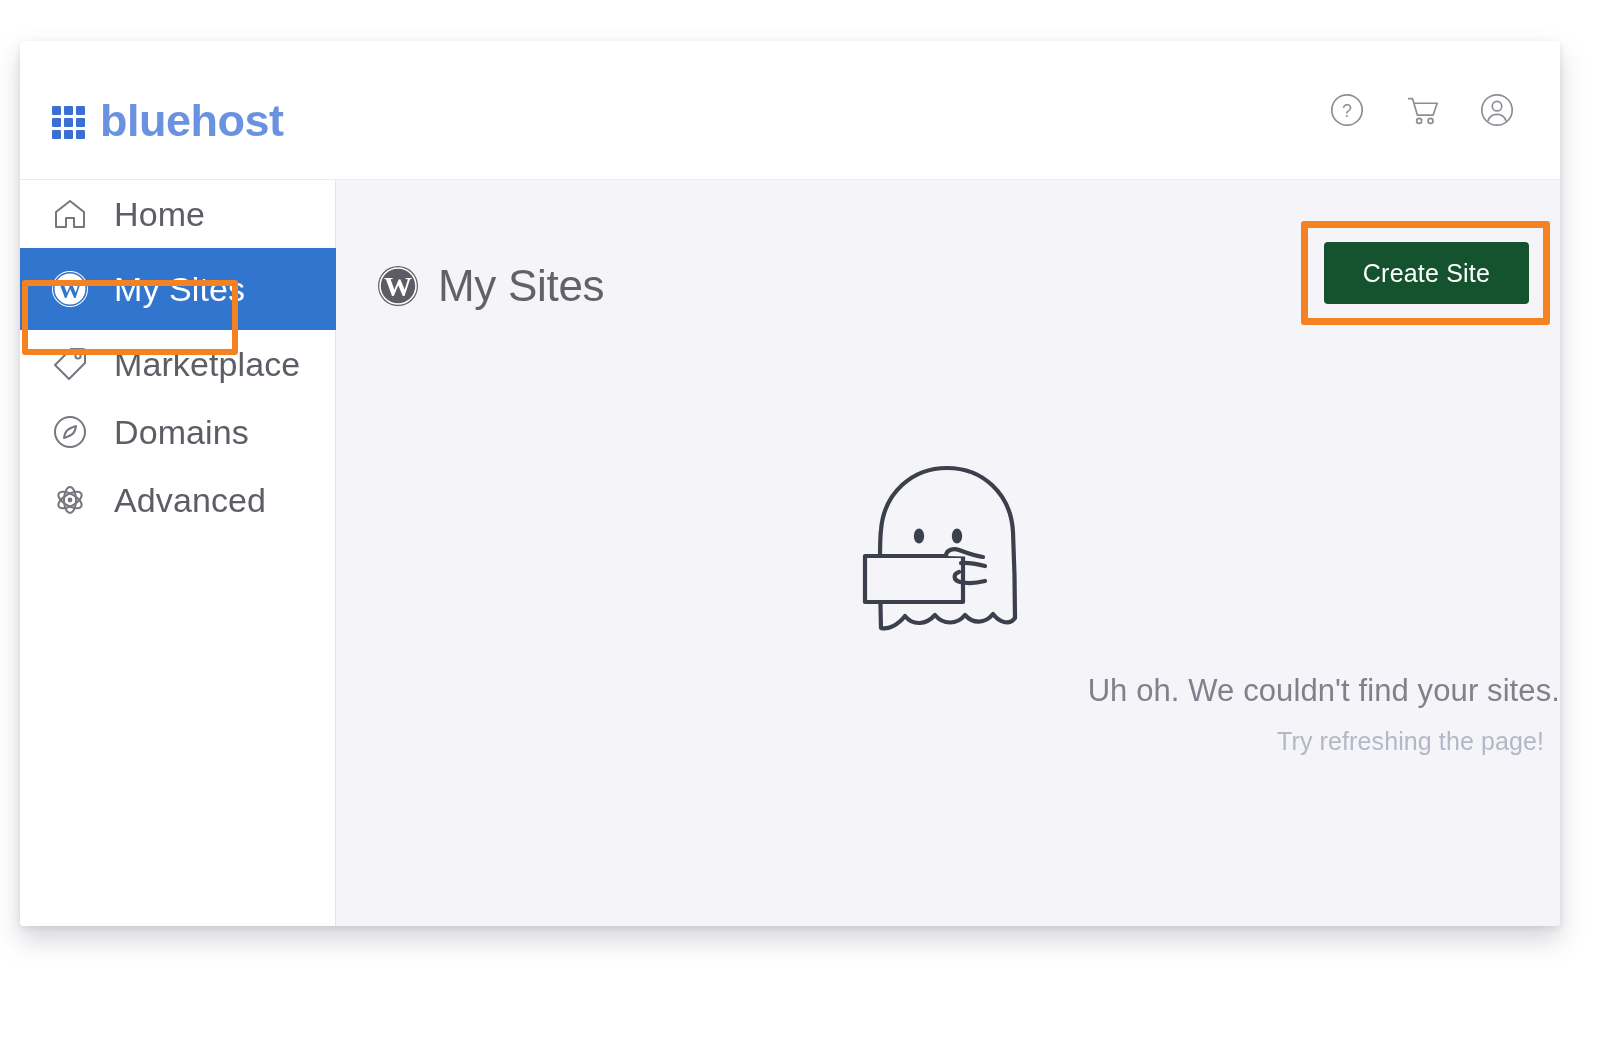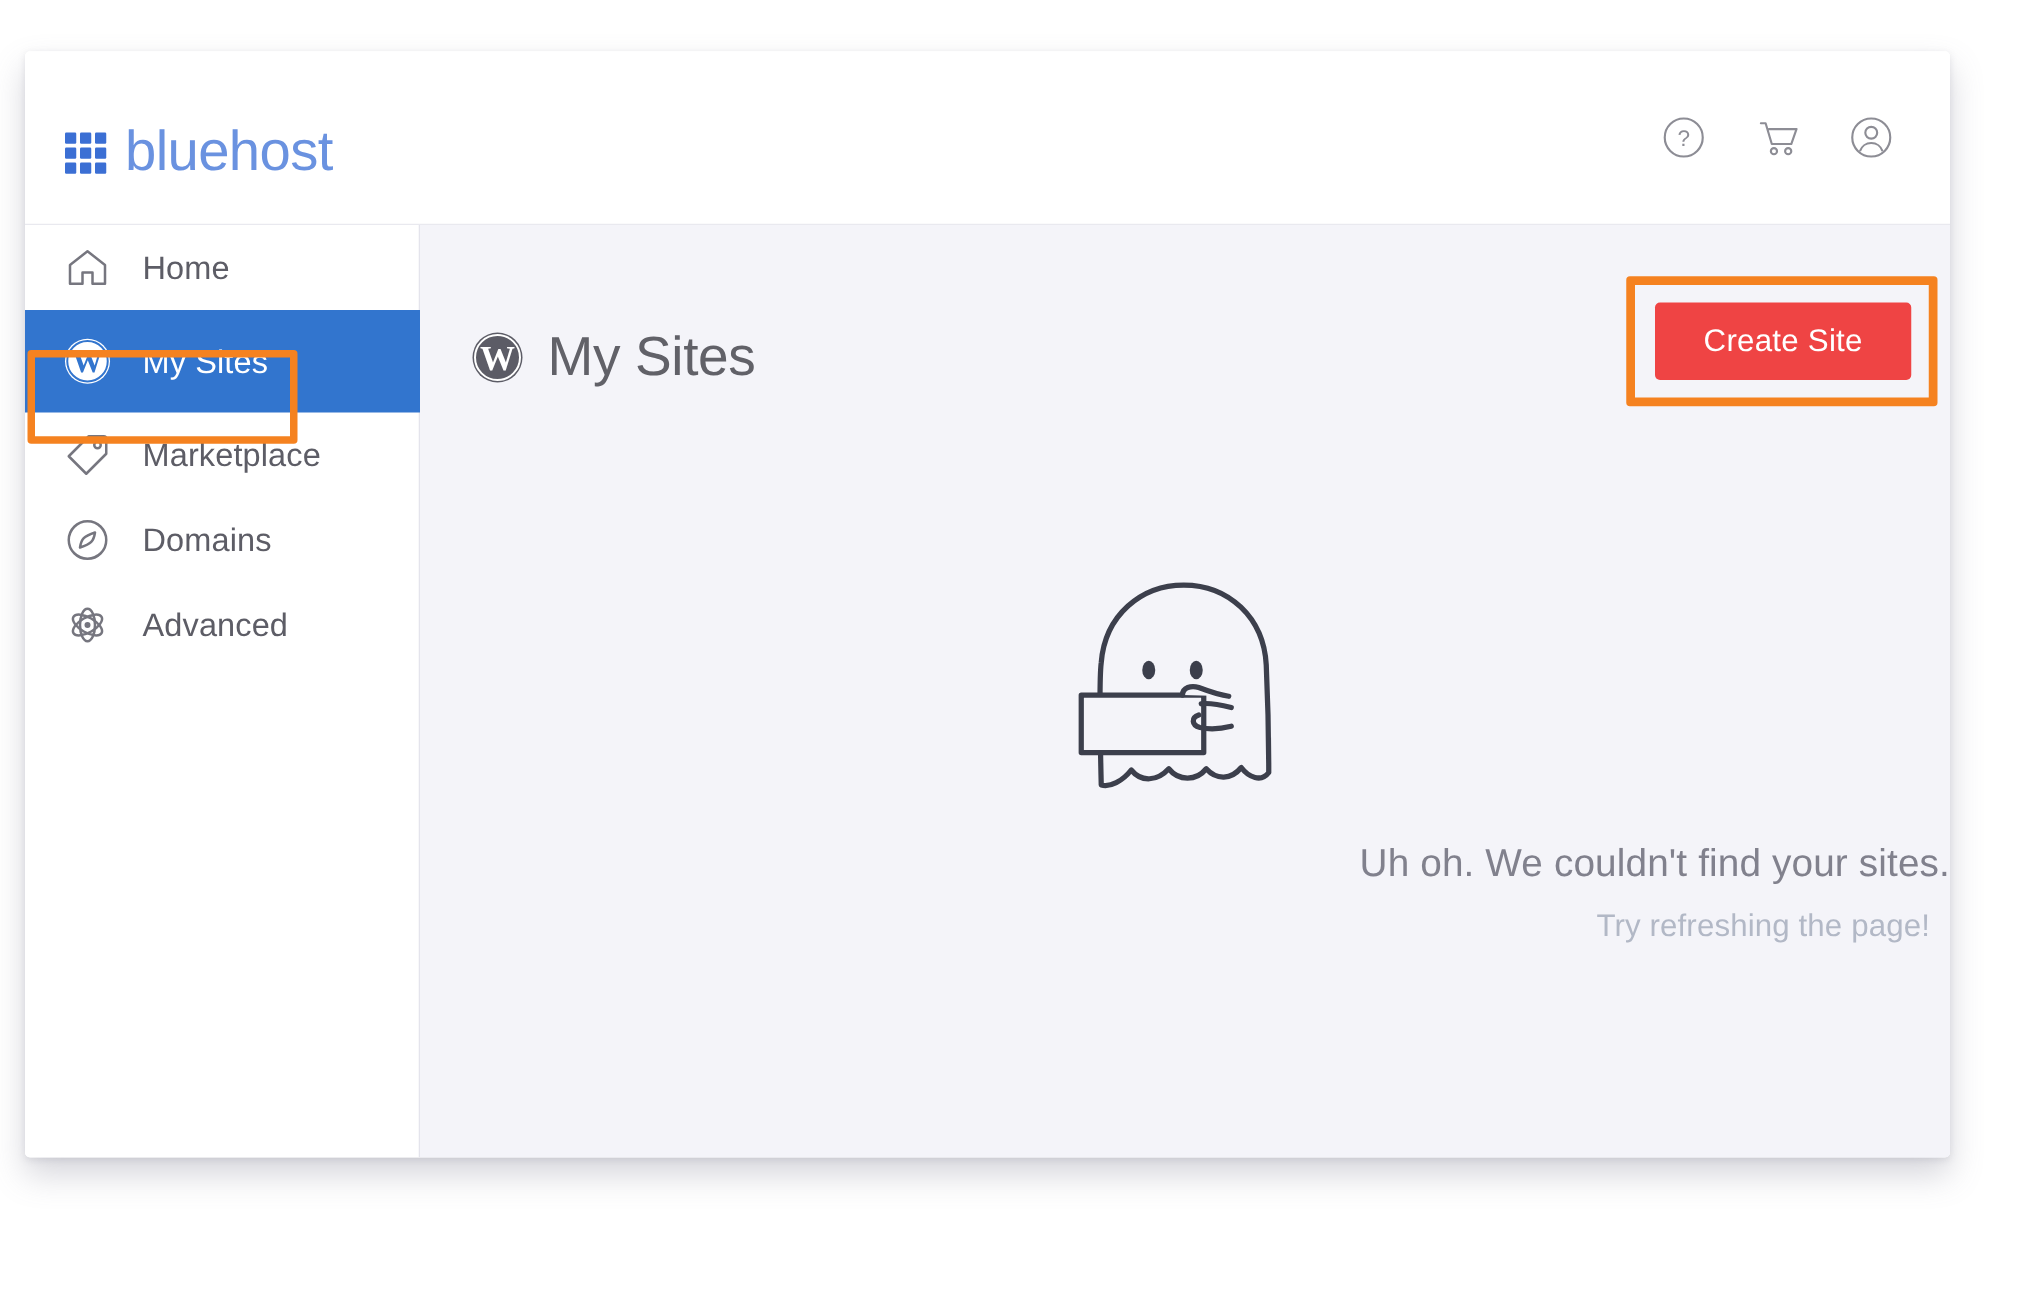--- a/index.html
+++ b/index.html
@@ -60,21 +60,21 @@
   .brand-grid i {
     display: block;
     width: 9px; height: 9px;
     background: #3b6fd4;
     border-radius: 1px;
   }
   .brand-word {
     font-size: 45px;
     color: #6a92e0;
     letter-spacing: -0.5px;
-    font-weight: 400;
+    font-weight: 700;
     line-height: 1;
     padding-bottom: 4px;
   }
 
   .topbar-actions {
     position: absolute;
     right: 44px;
     top: 50px;
     display: flex;
     align-items: center;
@@ -109,21 +109,21 @@
     gap: 24px;
     cursor: pointer;
     box-sizing: border-box;
   }
   .nav-item .nav-ico {
     width: 40px; height: 40px;
     display: flex; align-items: center; justify-content: center;
     flex: 0 0 40px;
   }
   .nav-item .nav-label {
-    font-size: 26px;
+    font-size: 34px;
     color: #5d5d66;
     letter-spacing: 0.1px;
     white-space: nowrap;
   }
   .nav-item.active {
     background: #3275ce;
     width: 316px;
     height: 82px;
   }
   .nav-item.active .nav-label { color: #ffffff; }
@@ -175,21 +175,21 @@
     letter-spacing: -0.3px;
     line-height: 1;
   }
 
   .create-site-btn {
     position: absolute;
     right: 31px;
     top: 62px;
     width: 205px;
     height: 62px;
-    background: #ef4444;
+    background: #14532d;
     border: none;
     border-radius: 4px;
     color: #ffffff;
     font-size: 25px;
     font-family: "Liberation Sans", sans-serif;
     cursor: pointer;
     letter-spacing: 0.2px;
   }
 
   .anno-button {

